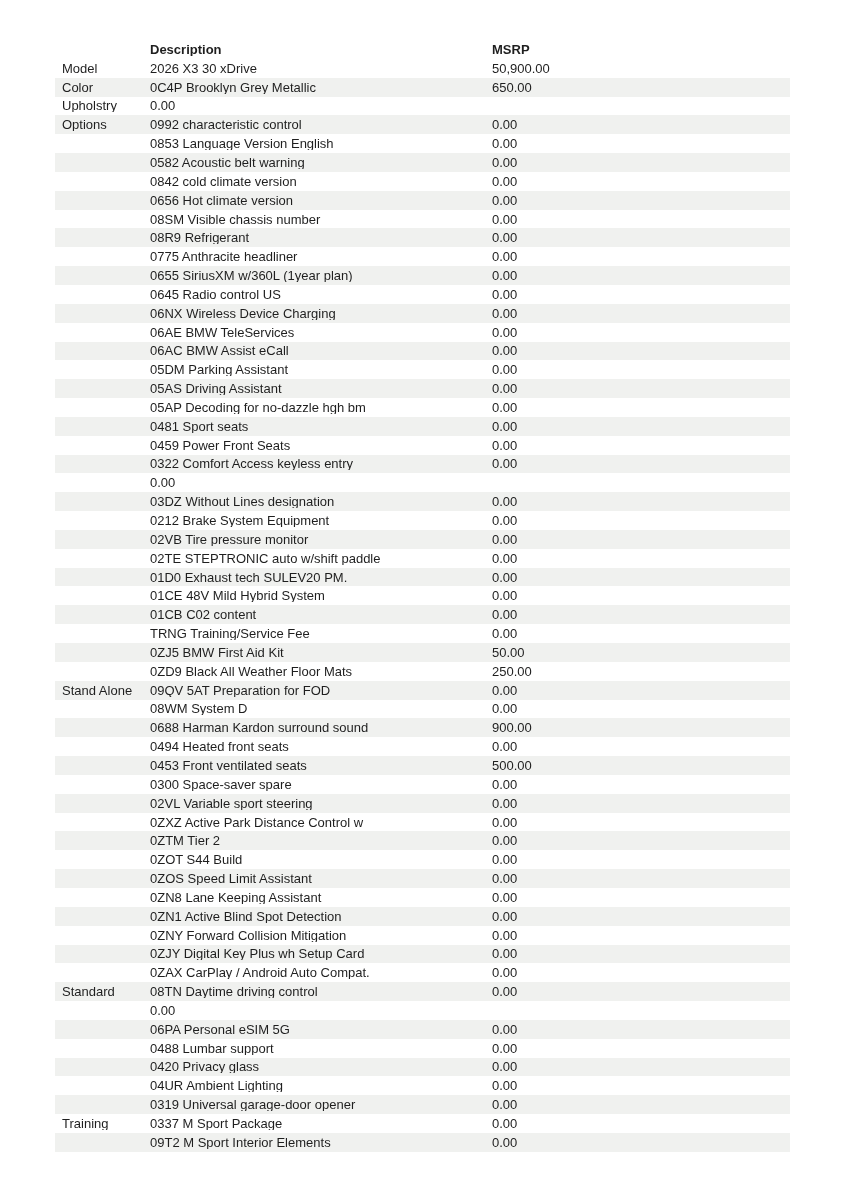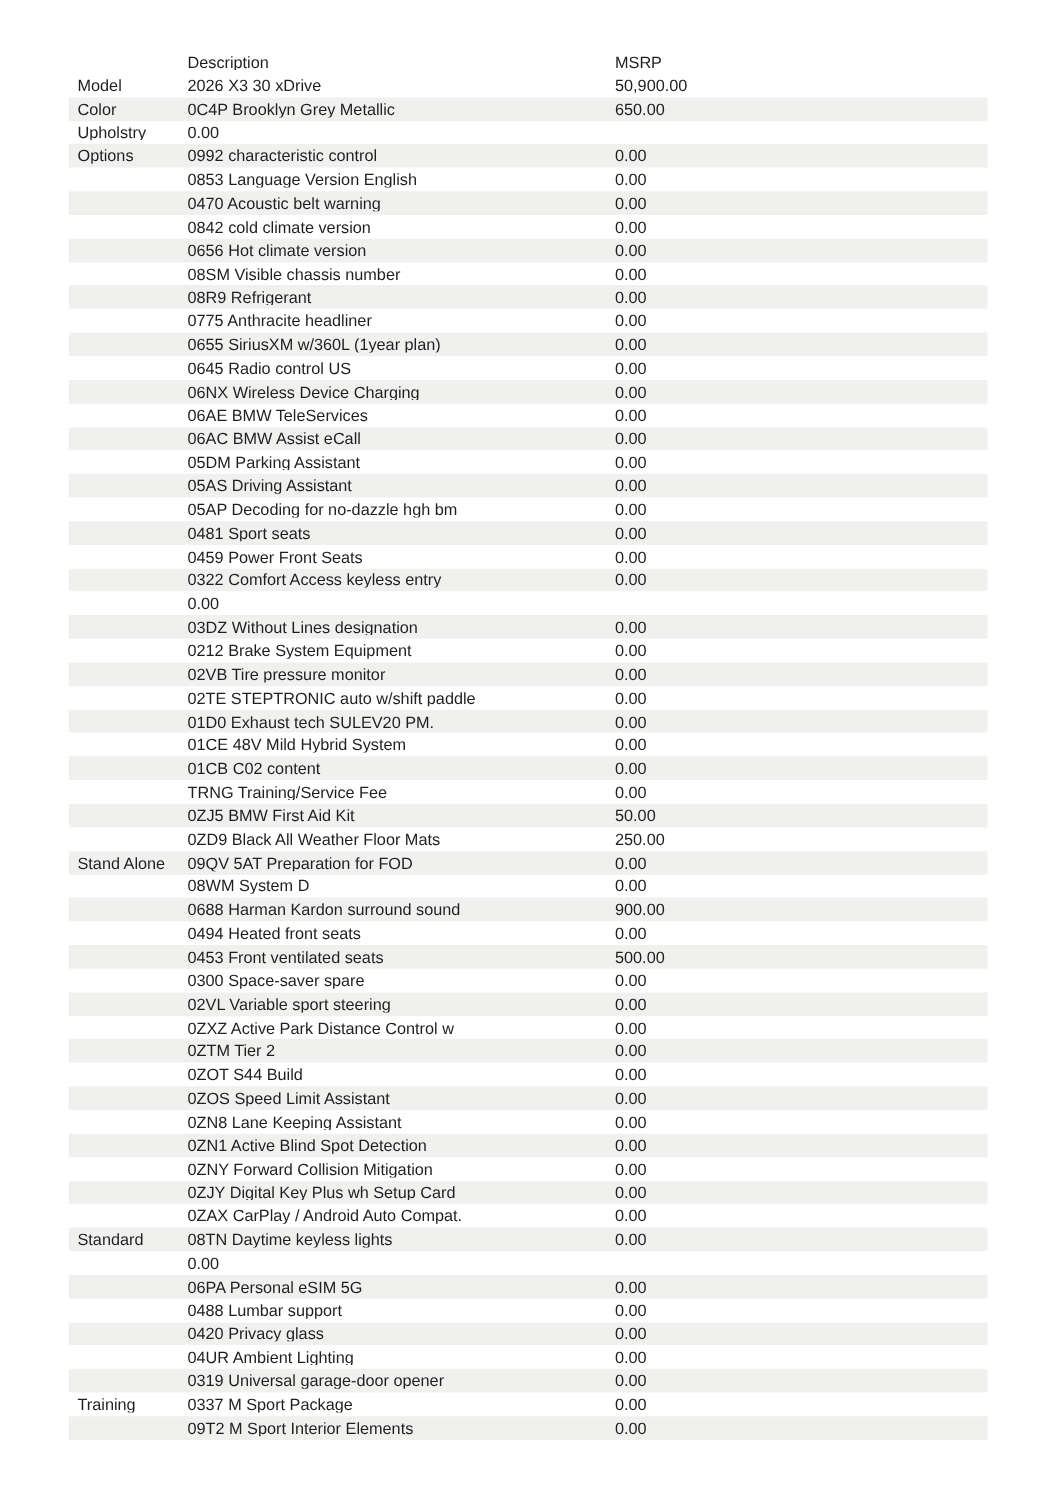--- a/index.html
+++ b/index.html
@@ -24,21 +24,21 @@
     line-height: 1;
   }
   .row {
     display: flex;
     align-items: center;
     height: 18.85px;
     box-sizing: border-box;
     padding-right: 178px;
   }
   .header-row {
-    font-weight: normal;
+    font-weight: bold;
   }
   .rows .row:nth-child(even) {
     background: var(--stripe-color, #f0f1ef);
   }
   .cell-cat {
     width: 95px;
     flex-shrink: 0;
     box-sizing: border-box;
     padding-left: 7px;
     white-space: nowrap;
@@ -90,21 +90,21 @@
   </div>
 
   <div class="row">
     <div class="cell-cat"></div>
     <div class="cell-desc">0853 Language Version English</div>
     <div class="cell-msrp">0.00</div>
   </div>
 
   <div class="row">
     <div class="cell-cat"></div>
-    <div class="cell-desc">0470 Acoustic belt warning</div>
+    <div class="cell-desc">0582 Acoustic belt warning</div>
     <div class="cell-msrp">0.00</div>
   </div>
 
   <div class="row">
     <div class="cell-cat"></div>
     <div class="cell-desc">0842 cold climate version</div>
     <div class="cell-msrp">0.00</div>
   </div>
 
   <div class="row">
@@ -353,21 +353,21 @@
   </div>
 
   <div class="row">
     <div class="cell-cat"></div>
     <div class="cell-desc">0ZAX CarPlay / Android Auto Compat.</div>
     <div class="cell-msrp">0.00</div>
   </div>
 
   <div class="row">
     <div class="cell-cat">Standard</div>
-    <div class="cell-desc">08TN Daytime keyless lights</div>
+    <div class="cell-desc">08TN Daytime driving control</div>
     <div class="cell-msrp">0.00</div>
   </div>
 
   <div class="row">
     <div class="cell-cat"></div>
     <div class="cell-msrp">0.00</div>
   </div>
 
   <div class="row">
     <div class="cell-cat"></div>

